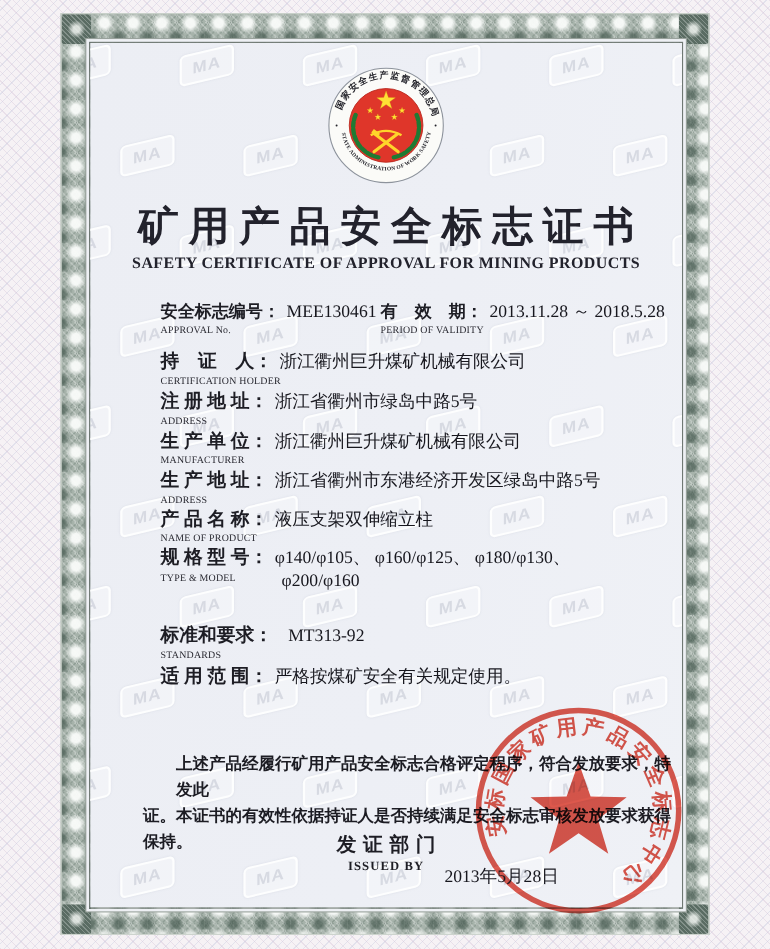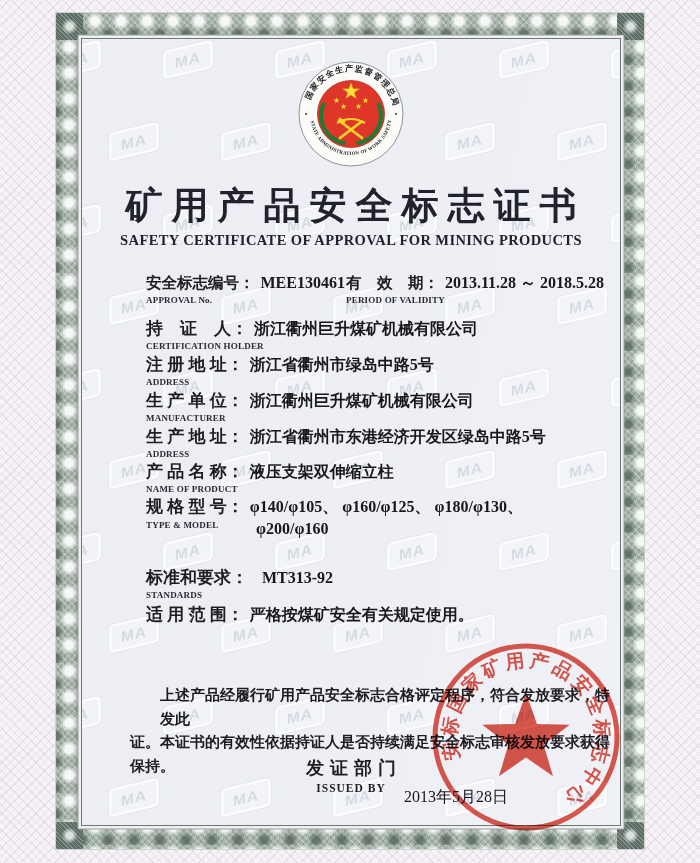--- a/index.html
+++ b/index.html
@@ -40,22 +40,22 @@
     transform:skewX(-14deg) rotate(-14deg);display:flex;align-items:center;justify-content:center;
     font:700 15px "Liberation Sans","DejaVu Sans",sans-serif;letter-spacing:1px;
     box-shadow:0 0 2px rgba(165,172,190,.25);pointer-events:none;}
   .emblem{position:absolute;left:214px;top:20px;width:110px;height:110px;}
   .title-cn{position:absolute;top:142px;left:0;width:100%;text-align:center;
     font-size:37px;font-weight:700;letter-spacing:9px;text-indent:9px;color:#22222c;}
   .title-en{position:absolute;top:193px;left:0;width:100%;text-align:center;
     font-size:14.5px;font-weight:700;letter-spacing:.4px;color:#22222c;}
   .row{position:absolute;left:64px;right:10px;}
   .cn{font-size:17px;font-weight:700;color:#1d1d24;}
-  .val{font-size:16px;font-weight:700;margin-left:6px;color:#17171e;}
-  .en{display:block;font-size:9px;font-weight:700;letter-spacing:.2px;margin-top:1px;color:#2a2a32;}
+  .val{font-size:16px;font-weight:400;margin-left:6px;color:#17171e;}
+  .en{display:block;font-size:9px;font-weight:400;letter-spacing:.2px;margin-top:1px;color:#2a2a32;}
   .en.inline{display:inline-block;width:104px;margin-top:0;vertical-align:top;}
   .col-right{position:absolute;left:200px;top:0;}
   .decl{position:absolute;left:48px;top:645px;width:482px;
     font-size:15px;font-weight:700;line-height:23.5px;color:#1c1c23;}
   .decl .l1{padding-left:2em;}
   .issued{position:absolute;top:717px;left:0;width:100%;text-align:center;}
   .issued .cn-big{font-size:18px;font-weight:700;letter-spacing:6px;text-indent:6px;}
   .issued .en-big{font-size:11.5px;font-weight:700;letter-spacing:1px;margin-top:2px;}
   .date{position:absolute;left:322px;top:748px;font-size:16px;font-weight:400;color:#17171e;z-index:7;}
   .stamp{position:absolute;left:347px;top:601px;width:194px;height:194px;z-index:6;

